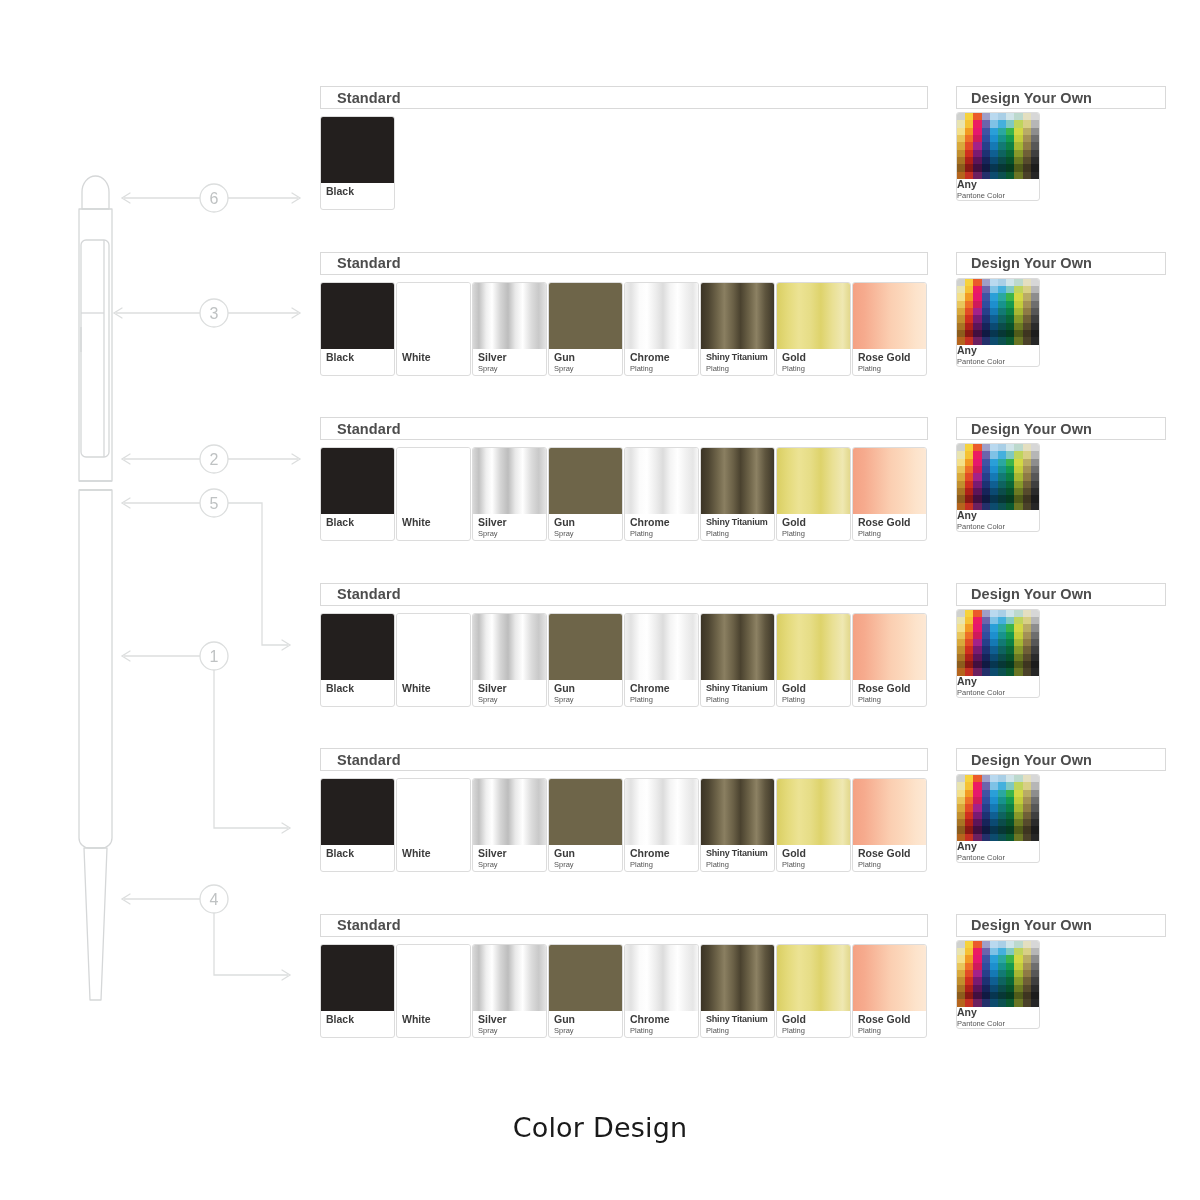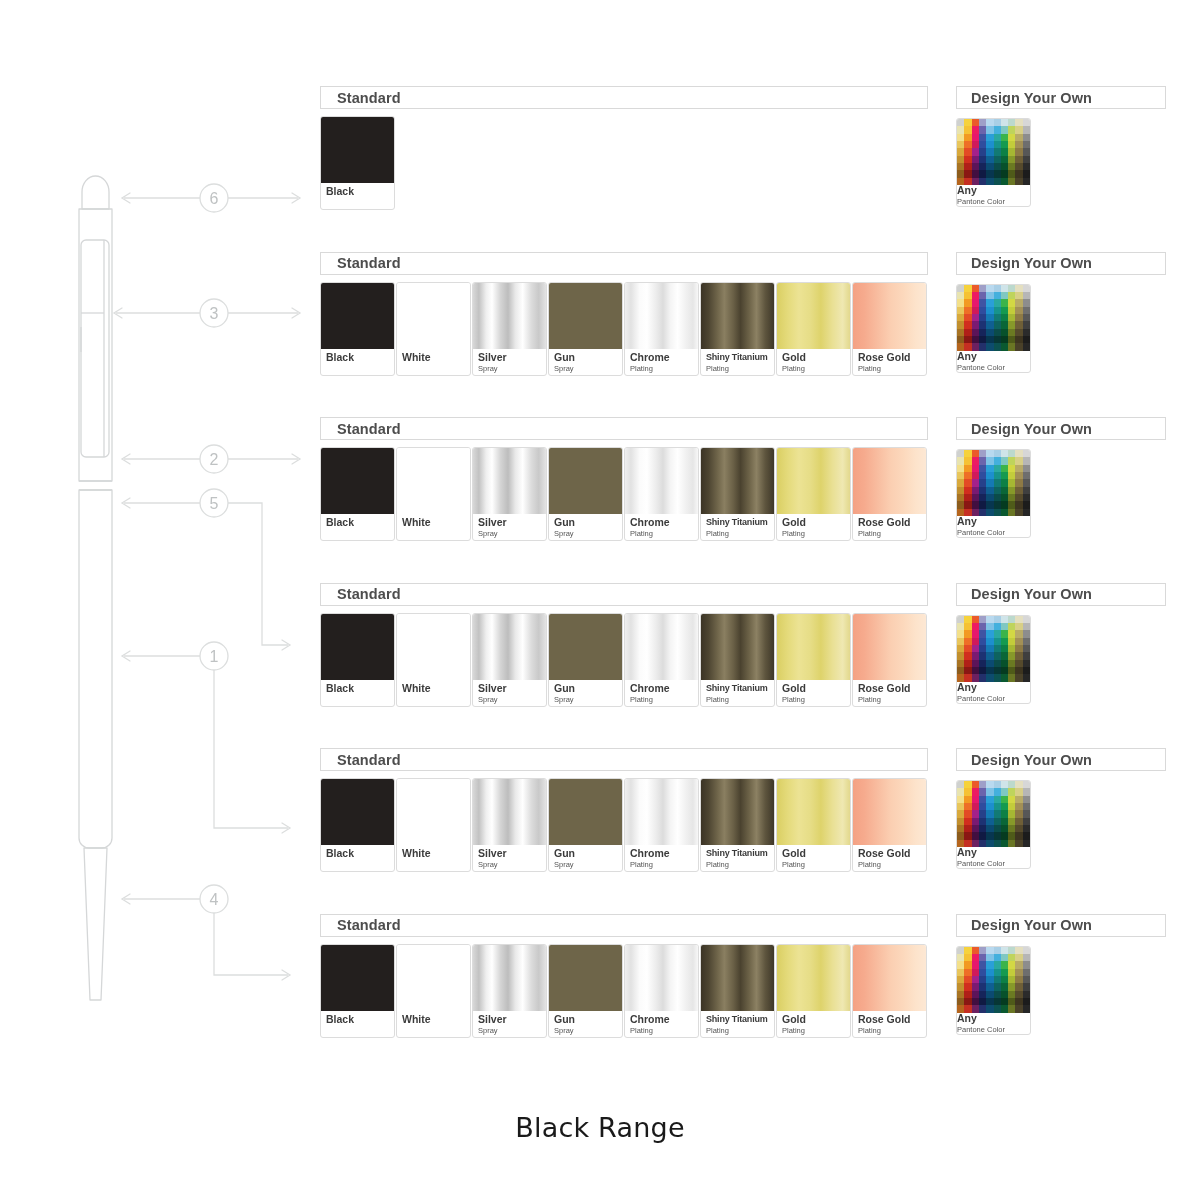--- a/index.html
+++ b/index.html
@@ -87,26 +87,26 @@
     font-size:7.5px;
     color:#555;
     line-height:9px;
     margin-top:1px;
     white-space:nowrap;
   }
   .sw-name.tight{ font-size:9px; letter-spacing:-0.2px; }
 
   
   .dyo-swatch{
-    width:75px;
+    width:84px;
     box-sizing:border-box;
     border:1px solid #dcdcdc;
     border-radius:3px;
     background:#fff;
-    margin-top:9px;
+    margin-top:3px;
     overflow:hidden;
   }
   .dyo-swatch .chip{
     height:66px;width:100%;display:block;
     position:relative;
   }
   .pantone{
     width:100%;height:100%;
     display:grid;
     grid-template-columns:repeat(10,1fr);
@@ -1215,13 +1215,13 @@
             <div class="cap">
               <span class="sw-name">Any</span>
               <span class="sw-sub">Pantone Color</span>
             </div>
           </div>
         </div>
       </div>
     </div>
   </div>
 
-<div id="page-title">Black Range</div>
+<div id="page-title">Color Design</div>
 
 </body></html>

